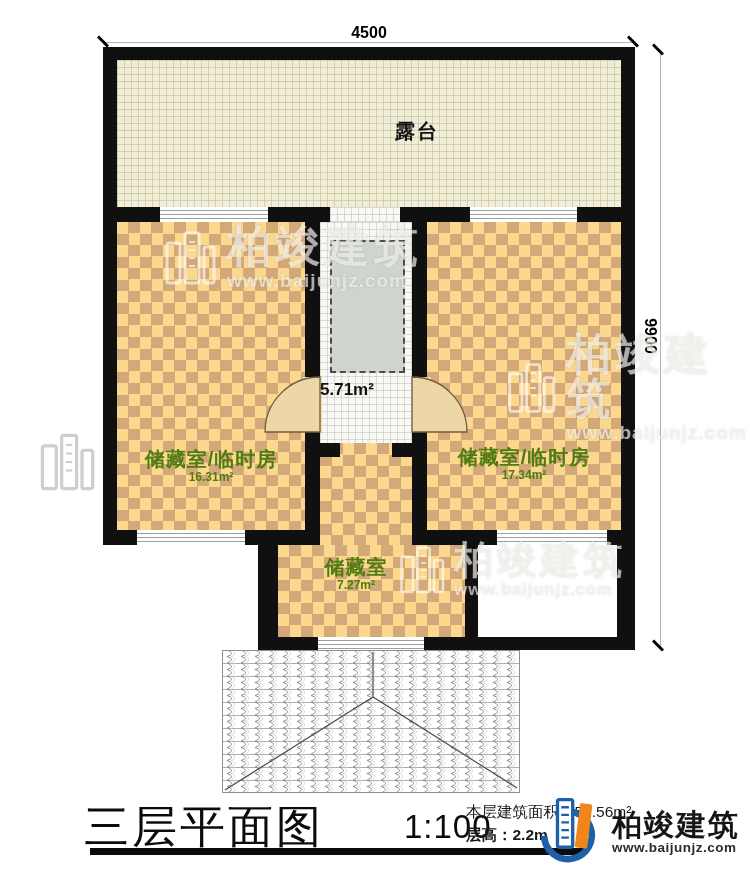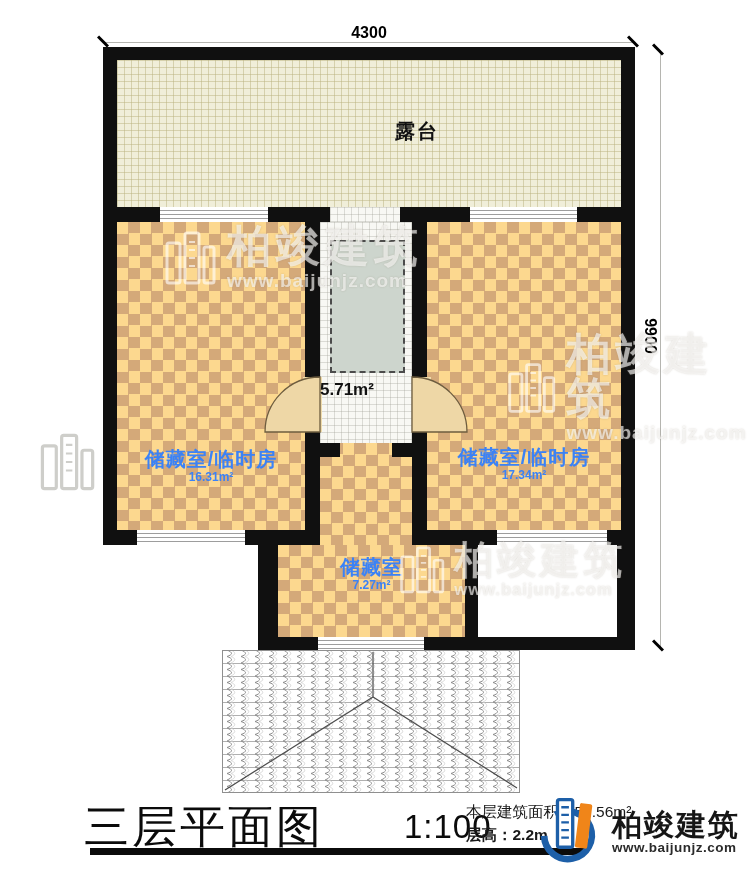--- a/index.html
+++ b/index.html
@@ -18,21 +18,21 @@
   .tile{background-color:#f8f8f4;
     background-image:linear-gradient(to right, rgba(158,158,148,.33) 1px, transparent 1px),
                      linear-gradient(to bottom, rgba(158,158,148,.33) 1px, transparent 1px);
     background-size:7px 7px;}
   .white-floor{background:#fff;}
   .window{background-color:#fff;
     background-image:repeating-linear-gradient(to bottom,#ffffff 0 3px,#9d9d9d 3px 4px);}
   .skylight{background:#cdd5cd;border:2px dashed #4b4b4b;box-sizing:border-box;}
 
   
-  .room-label{font-weight:bold;text-align:center;line-height:1.15;color:#3b82f6;}
+  .room-label{font-weight:bold;text-align:center;line-height:1.15;color:#4d7c0f;}
   .room-name{font-size:20px;letter-spacing:1px;}
   .room-area{font-size:12px;}
   .terrace-name{font-size:20px;font-weight:bold;text-align:center;letter-spacing:2px;}
   .hall-area{font-size:17px;font-weight:bold;text-align:left;}
 
   
   .dim-line{background:#b5b5b0;}
   .tick{position:absolute;width:14px;height:3px;background:#000;transform:rotate(45deg);}
   .dim-text{font-size:16px;font-weight:bold;text-align:center;color:#000;}
 
@@ -71,21 +71,21 @@
     </svg>
     <div class="wm-texts">
       <div class="wm-name">柏竣建筑</div>
       <div class="wm-url">www.baijunjz.com</div>
     </div>
   </div>
 
   <div class="abs dim-line" style="left:103px;top:42px;width:532px;height:1px;"></div>
   <div class="tick" style="left:96px;top:40px;"></div>
   <div class="tick" style="left:626px;top:40px;"></div>
-  <div class="abs dim-text" style="left:339px;top:24px;width:60px;">4300</div>
+  <div class="abs dim-text" style="left:339px;top:24px;width:60px;">4500</div>
 
   <div class="abs dim-line" style="left:660px;top:52px;width:1px;height:598px;"></div>
   <div class="tick" style="left:651px;top:48px;"></div>
   <div class="tick" style="left:651px;top:644px;"></div>
   <div class="abs dim-text" style="left:620px;top:327px;width:60px;transform:rotate(90deg);">9900</div>
 
   <div class="abs wall" style="left:103px;top:47px;width:532px;height:498px;"></div>
   <div class="abs wall" style="left:258px;top:545px;width:377px;height:105px;"></div>
 
   <div class="abs terrace-floor" style="left:117px;top:60px;width:504px;height:147px;"></div>
@@ -117,21 +117,21 @@
   <div class="abs terrace-name" style="left:117px;top:118px;width:600px;">露台</div>
   <div class="abs hall-area" style="left:320px;top:380px;width:92px;">5.71m²</div>
   <div class="abs room-label" style="left:112px;top:448px;width:198px;">
     <div class="room-name">储藏室/临时房</div>
     <div class="room-area">16.31m²</div>
   </div>
   <div class="abs room-label" style="left:427px;top:446px;width:194px;">
     <div class="room-name">储藏室/临时房</div>
     <div class="room-area">17.34m²</div>
   </div>
-  <div class="abs room-label" style="left:278px;top:556px;width:187px;">
+  <div class="abs room-label" style="left:278px;top:556px;width:156px;">
     <div class="room-name">储藏室</div>
     <div class="room-area">7.27m²</div>
   </div>
 
   <svg class="abs" style="left:222px;top:650px;" width="298" height="143" viewBox="0 0 298 143">
     <defs>
       <pattern id="rooftile" width="14" height="13" patternUnits="userSpaceOnUse">
         <rect width="14" height="13" fill="#ffffff"></rect>
         <line x1="0" y1="0.5" x2="14" y2="0.5" stroke="#b0b0b0" stroke-width="1"></line>
         <path d="M5,0 C11,2.5 11,4.5 5,6.5 C11,8.5 11,10.5 5,13" fill="none" stroke="#8c8c8c" stroke-width="1"></path>

